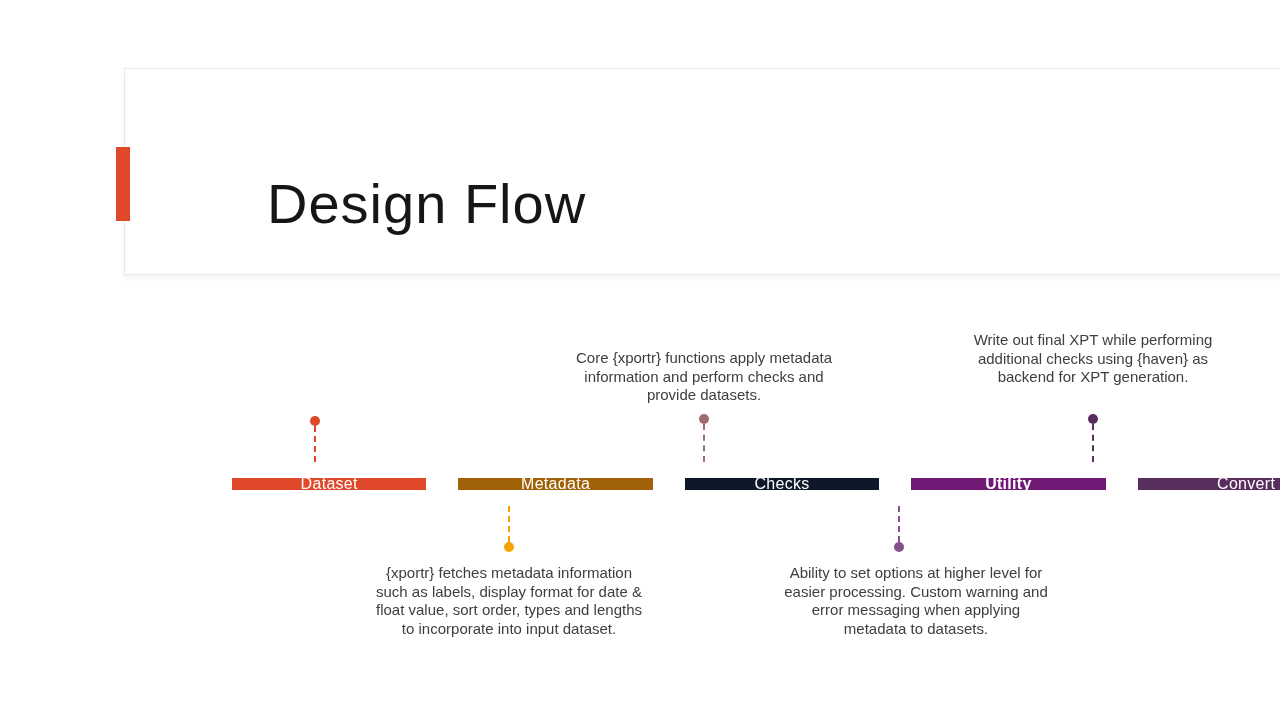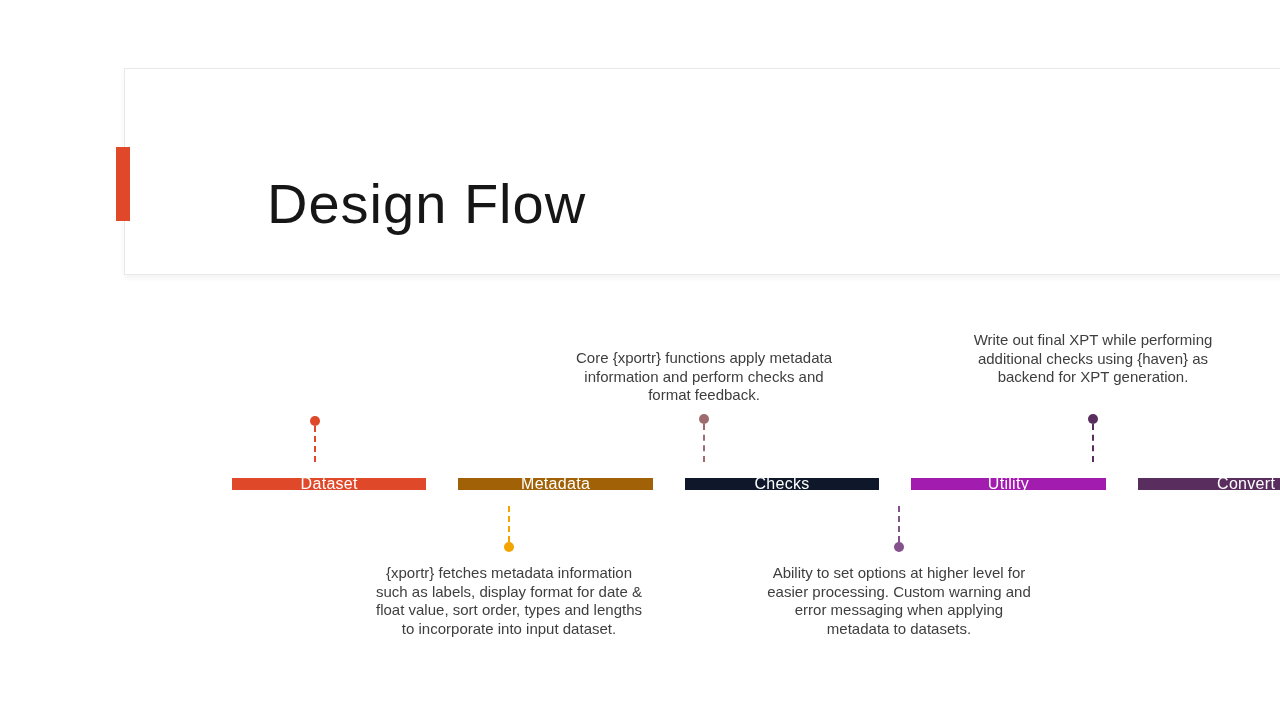--- a/index.html
+++ b/index.html
@@ -36,21 +36,21 @@
   
   .annotation {
     position: absolute; text-align: center; color: #3e3e3e;
     font-size: 15px; line-height: 18.5px; white-space: pre-line;
   }
   .annotation.spaced { line-height: 25.5px; }
   .ann-top-1 { left: 121px; top: 296px; width: 260px; }
   .ann-top-2 { left: 470px; top: 285px; width: 340px; }
   .ann-top-3 { left: 864px; top: 267px; width: 330px; }
   .ann-bot-1 { left: 275px; top: 500px; width: 340px; text-align: center; }
-  .ann-bot-2 { left: 665px; top: 500px; width: 340px; }
+  .ann-bot-2 { left: 682px; top: 500px; width: 340px; }
 
   
   .dot { position: absolute; width: 10px; height: 10px; border-radius: 50%; }
   .dash-line { position: absolute; width: 0; border-left: 2px dashed; }
   .dot-t1 { left: 246px; top: 352px; }
   .line-t1 { left: 250px; top: 362px; height: 36px; }
   .dot-t2 { left: 635px; top: 350px; }
   .line-t2 { left: 639px; top: 360px; height: 38px; }
   .dot-t3 { left: 1024px; top: 350px; }
   .line-t3 { left: 1028px; top: 360px; height: 38px; }
@@ -64,21 +64,21 @@
 
 <div class="slide">
 
   <div class="header-box">
     <h1 class="title">Design Flow</h1>
   </div>
   <div class="accent-bar" style="background-color: rgb(223, 72, 41);"></div>
 
   <div class="annotation ann-top-2">Core {xportr} functions apply metadata
 information  and perform  checks and
-format  feedback.</div>
+provide  datasets.</div>
   <div class="annotation ann-top-3">Write out final XPT while performing
 additional  checks using {haven} as
 backend for XPT generation.</div>
 
   <div class="dot dot-t1" style="background-color: rgb(223, 72, 41);"></div>
   <div class="dash-line line-t1" style="border-left-color: rgb(223, 72, 41);"></div>
   <div class="dot dot-t2" style="background-color: rgb(158, 107, 110);"></div>
   <div class="dash-line line-t2" style="border-left-color: rgb(158, 107, 110);"></div>
   <div class="dot dot-t3" style="background-color: rgb(90, 45, 95);"></div>
   <div class="dash-line line-t3" style="border-left-color: rgb(90, 45, 95);"></div>
@@ -86,21 +86,21 @@
   <div class="flow-bar">
     <div class="segment" style="background-color: rgb(223, 72, 41);">
       <span class="segment-label">Dataset</span>
     </div>
     <div class="segment" style="background-color: #a16207; text-align: center;">
       <span class="segment-label">Metadata</span>
     </div>
     <div class="segment" style="background-color: #0f172a;">
       <span class="segment-label">Checks</span>
     </div>
-    <div class="segment" style="background-color: #a21caf;">
+    <div class="segment" style="background-color: #701a75; font-weight: bold;">
       <span class="segment-label">Utility</span>
     </div>
     <div class="segment" style="background-color: rgb(90, 45, 95); padding-left: 39px;">
       <span class="segment-label">Convert to XPT</span>
     </div>
   </div>
 
   <div class="dash-line line-b1" style="border-left-color: rgb(242, 164, 0);"></div>
   <div class="dot dot-b1" style="background-color: rgb(242, 164, 0);"></div>
   <div class="dash-line line-b2" style="border-left-color: rgb(132, 81, 141);"></div>

